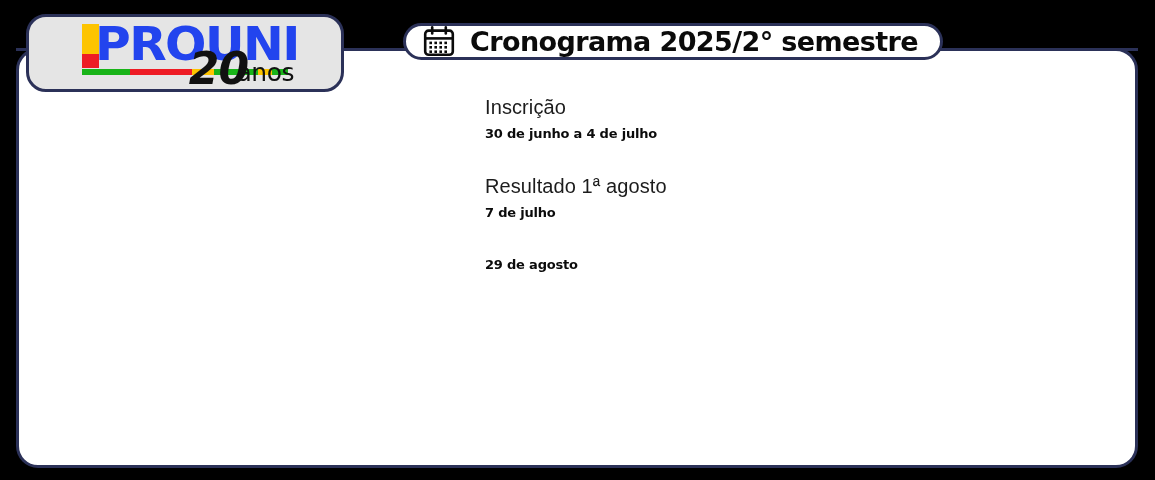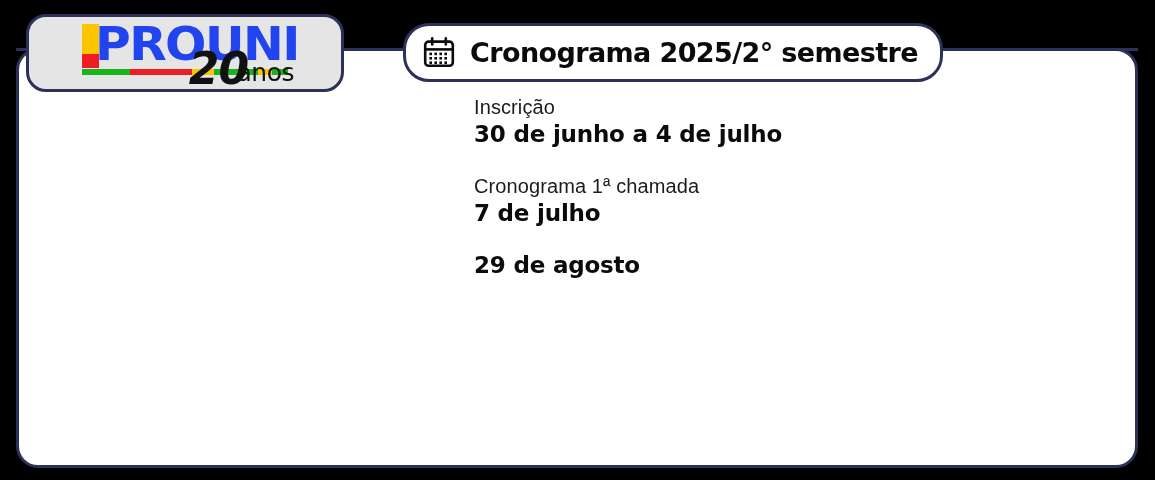--- a/index.html
+++ b/index.html
@@ -74,21 +74,21 @@
     position:absolute; right:-6px; top:38px;
     font-family:"DejaVu Sans", sans-serif;
     font-size:25px; font-weight:400;
     color:#111111; line-height:25px; letter-spacing:-0.5px;
   }
 
   
   .title-pill{
     position:absolute;
     left:403px; top:23px;
-    height:59px;
+    height:37px;
     background:#ffffff;
     border:3px solid #2b3158;
     border-radius:26px;
     z-index:4;
     display:flex; align-items:center;
     padding:0 22px 0 16px;
     gap:14px;
   }
   .cal-icon{ width:34px; height:34px; flex:0 0 auto; display:block; }
   .title-text{
@@ -98,30 +98,30 @@
     line-height:30px;
   }
 
   
   .schedule{
     position:absolute;
     left:474px; top:94px;
     z-index:5;
     width:640px;
   }
-  .sched-item{ margin-bottom:26px; }
+  .sched-item{ margin-bottom:26px;margin-left:11px; }
   .sched-item:last-child{ margin-bottom:0; }
   .sched-label{
     font-family:"Liberation Sans", sans-serif;
     font-size:20px; font-weight:400; color:#1c1c1c;
     line-height:27px; letter-spacing:0.1px;
   }
   .sched-date{
     font-family:"DejaVu Sans", sans-serif;
-    font-size:23px; font-weight:bold; color:#0b0b0b;
+    font-size:13px; font-weight:bold; color:#0b0b0b;
     line-height:26px; letter-spacing:-0.2px;
   }
 </style>
 </head>
 <body>
 
 <div id="stage">
 
   <div class="main-card"></div>
   <div class="connector"></div>
@@ -167,21 +167,21 @@
     </svg>
     <span class="title-text">Cronograma 2025/2° semestre</span>
   </div>
 
   <div class="schedule">
     <div class="sched-item">
       <div class="sched-label">Inscrição</div>
       <div class="sched-date">30 de junho a 4 de julho</div>
     </div>
     <div class="sched-item">
-      <div class="sched-label">Cronograma 1ª chamada</div>
+      <div class="sched-label">Resultado 1ª agosto</div>
       <div class="sched-date">7 de julho</div>
     </div>
     <div class="sched-item">
       <div class="sched-date">29 de agosto</div>
     </div>
   </div>
 
 </div>
 
 </body></html>

